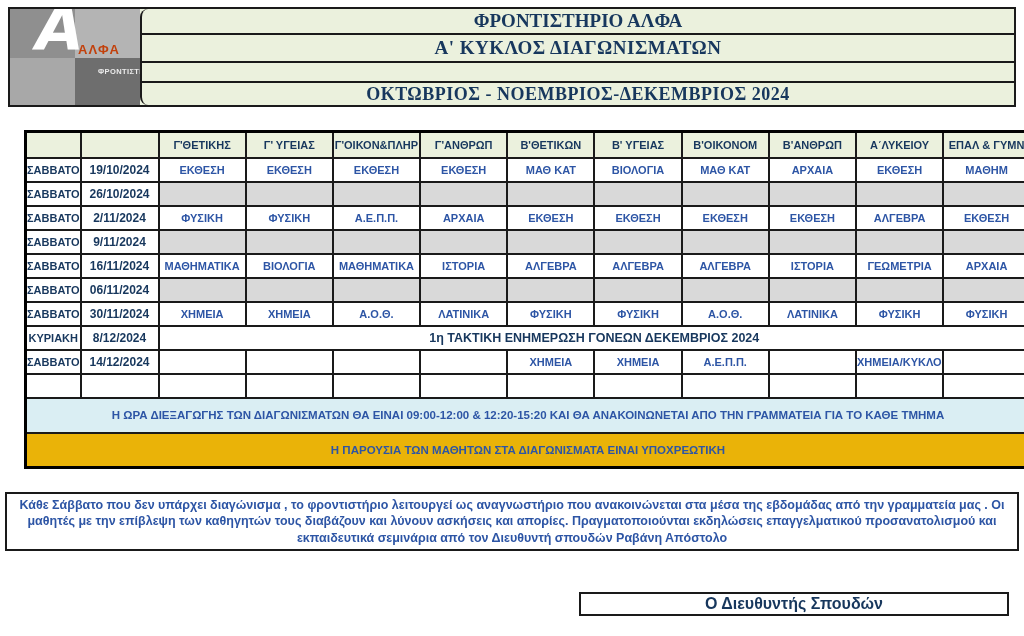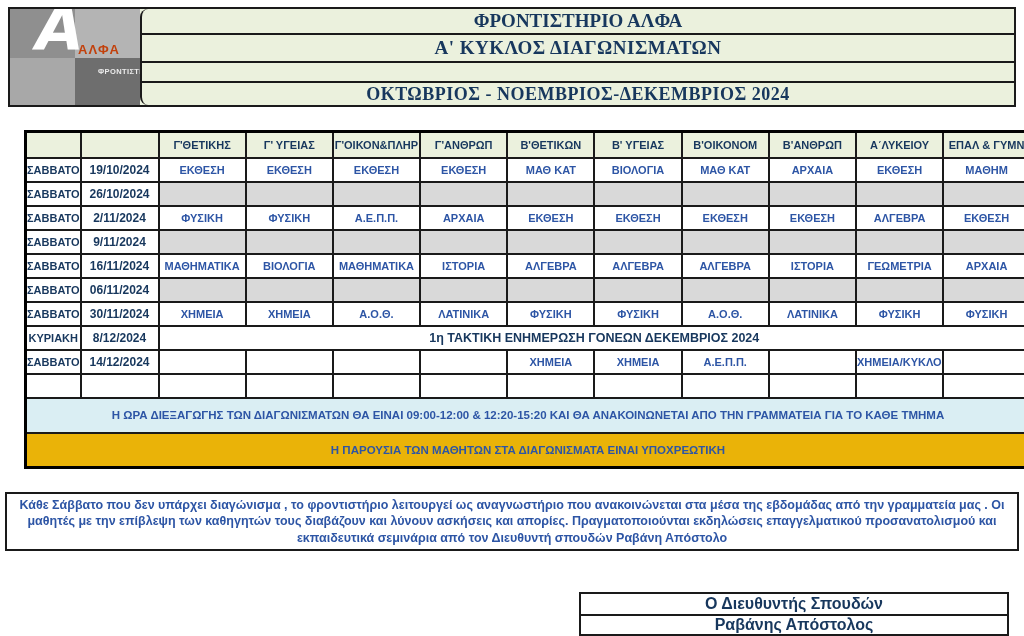--- a/index.html
+++ b/index.html
@@ -280,16 +280,15 @@
         <tr class="banner-row">
           <td class="banner" colspan="12" style="background: #eab308;">Η ΠΑΡΟΥΣΙΑ ΤΩΝ ΜΑΘΗΤΩΝ ΣΤΑ ΔΙΑΓΩΝΙΣΜΑΤΑ ΕΙΝΑΙ ΥΠΟΧΡΕΩΤΙΚΗ</td>
         </tr>
       </tbody>
     </table>
 
   <div class="note-box">Κάθε Σάββατο που δεν υπάρχει διαγώνισμα , το φροντιστήριο λειτουργεί ως αναγνωστήριο που ανακοινώνεται στα μέσα της εβδομάδας από την γραμματεία μας . Οι μαθητές με την επίβλεψη των καθηγητών τους διαβάζουν και λύνουν ασκήσεις και απορίες.  Πραγματοποιούνται  εκδηλώσεις επαγγελματικού προσανατολισμού και εκπαιδευτικά σεμινάρια από τον Διευθυντή σπουδών Ραβάνη Απόστολο</div>
 
   <div class="signature">
     <div class="sig-row">Ο Διευθυντής Σπουδών</div>
-    <div class="sig-row">Ραβάνης Απόστολος</div>
   </div>
 
 </div>
 
 </body></html>

